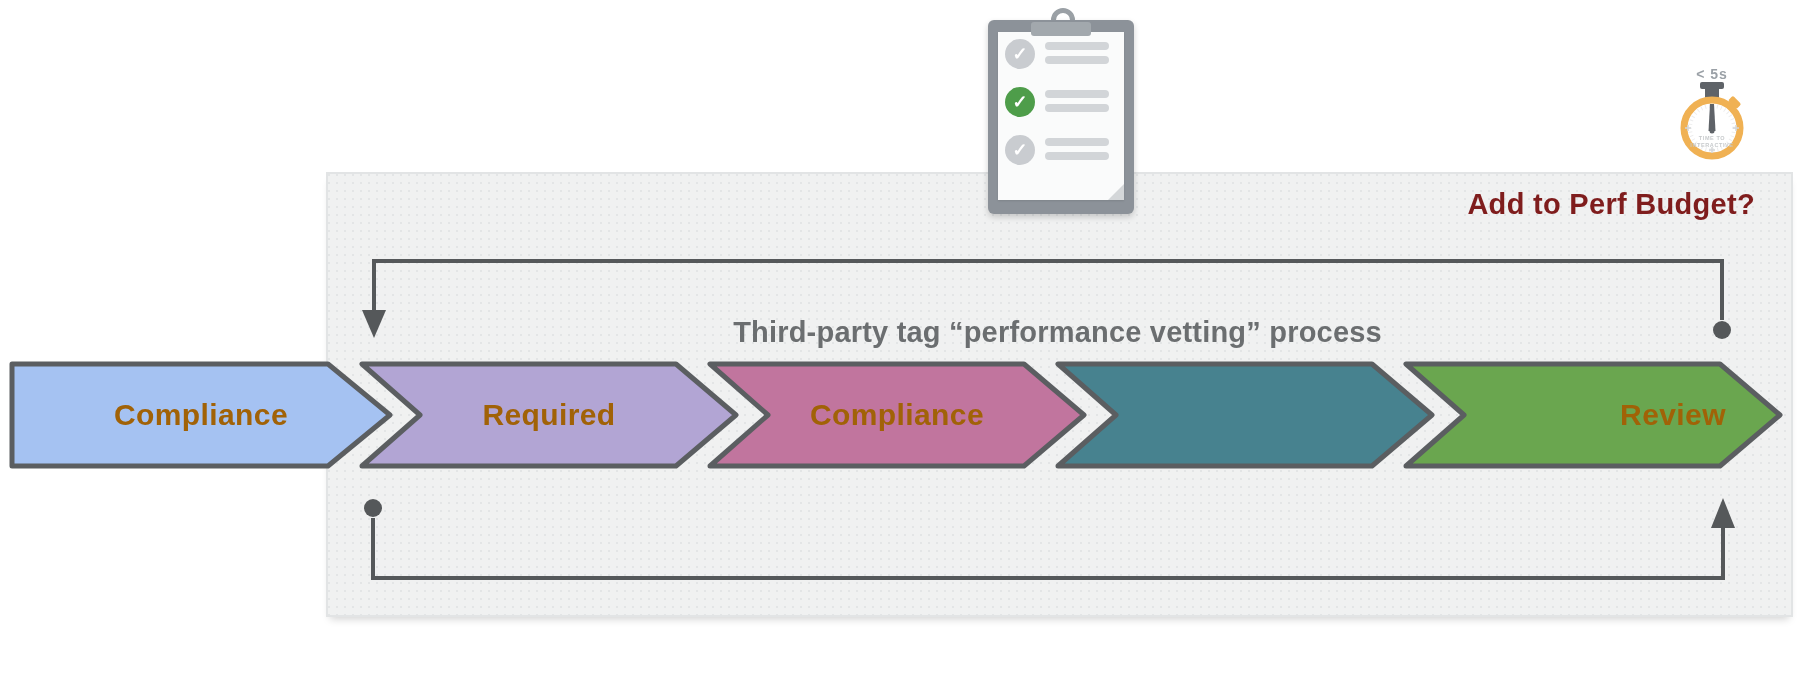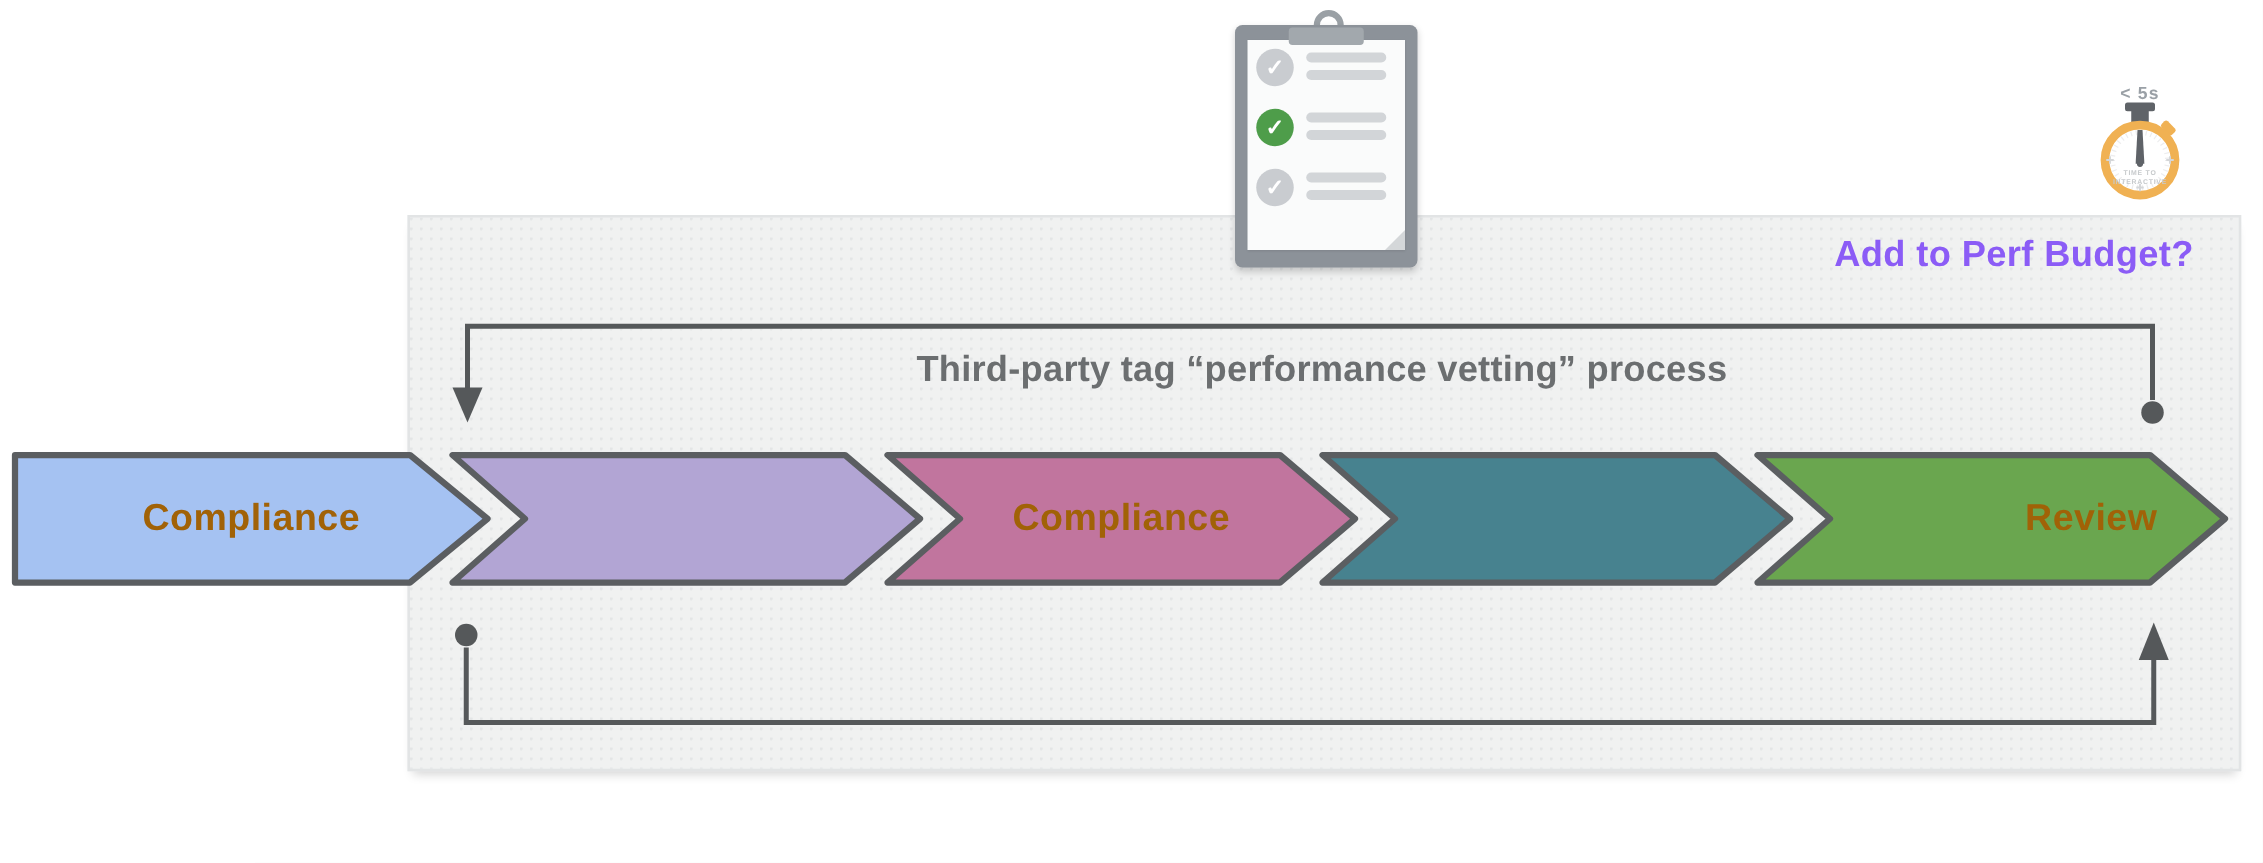--- a/index.html
+++ b/index.html
@@ -71,23 +71,23 @@
   .check-lines{position:absolute;left:40px;top:3px;width:64px;}
   .check-line{height:8px;border-radius:4px;background:#d2d5d8;margin-bottom:6px;}
 </style>
 </head>
 <body>
 
 <div id="canvas">
 
   <div id="panel" style="background-color: rgb(240, 241, 241);"></div>
 
-  <div class="perf-badge" style="color: #8b5cf6;">Add to Perf Budget?</div>
+  <div class="perf-badge" style="color: #7f1d1d;">Add to Perf Budget?</div>
 
-  <div class="diagram-title" style="color: rgb(107, 110, 112);">Third-party tag “performance vetting” process</div>
+  <div class="diagram-title" style="color: rgb(107, 110, 112); margin-top: 36px;">Third-party tag “performance vetting” process</div>
 
   <svg id="overlay" viewBox="0 0 1810 690" xmlns="http://www.w3.org/2000/svg">
 
     <g>
       <path class="connector-stroke" d="M374,314 L374,261 L1722,261 L1722,320" fill="none" stroke="#55585a" stroke-width="4"></path>
       <polygon class="connector-fill" points="362,310 386,310 374,338" fill="#55585a"></polygon>
       <circle class="connector-fill" cx="1722" cy="330" r="9" fill="#55585a"></circle>
     </g>
 
     <g>
@@ -120,20 +120,21 @@
       </g>
 
       <polygon points="1708.5,131 1715.5,131 1714,104 1710,104" fill="#5f6368"></polygon>
       <circle cx="1712" cy="131" r="2.5" fill="#5f6368"></circle>
       <text class="sw-face-text" x="1712" y="140" text-anchor="middle">TIME TO</text>
       <text class="sw-face-text" x="1712" y="147" text-anchor="middle">INTERACTIVE</text>
     </g>
   </svg>
 
   <div class="chev-label" id="lbl-0">Compliance</div>
+  <div class="chev-label" id="lbl-1">Required</div>
   <div class="chev-label" id="lbl-2">Compliance</div>
   <div class="chev-label" id="lbl-4">Review</div>
 
   <div id="clipboard">
     <div id="clip-ring"></div>
     <div id="clip-board" style="background: rgb(140, 146, 153);"></div>
     <div id="clip-paper" style="background: rgb(250, 251, 251);"></div>
     <div id="clip-tab"></div>
 
     <div class="check-row" id="row-0">

